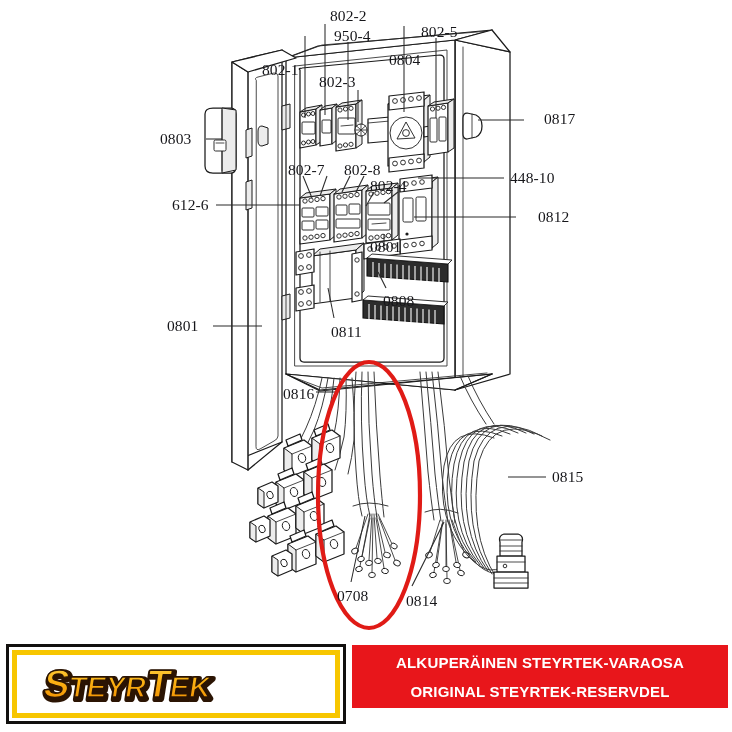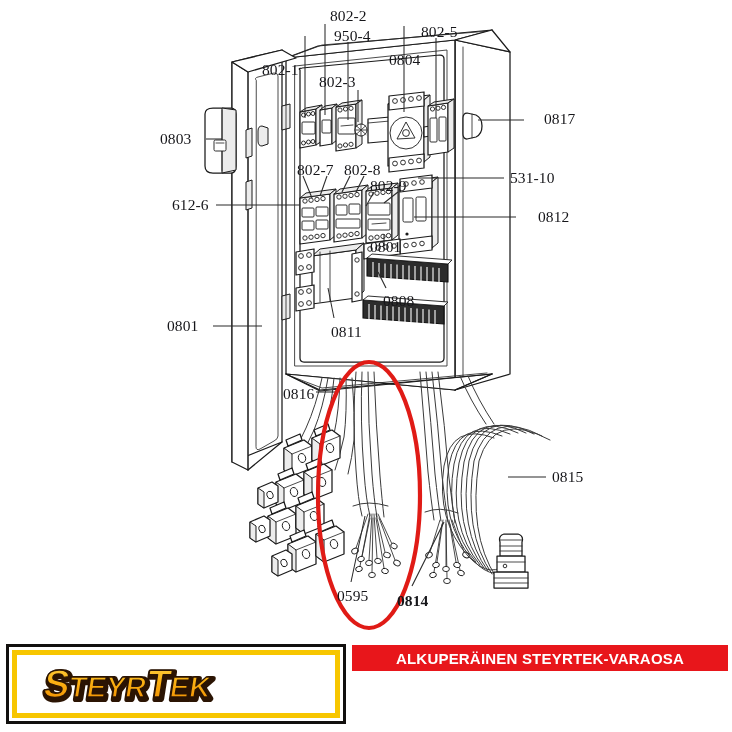--- a/index.html
+++ b/index.html
@@ -33,21 +33,21 @@
   }
   #logo-inner{
     position:absolute;left:3px;top:3px;right:3px;bottom:3px;
     border:5px solid #f7c600;
     background:#ffffff;
     box-sizing:border-box;
   }
   #logo-text{position:absolute;left:0;top:0;width:100%;height:100%;}
 
   .band{
-    position:absolute;left:352px;width:376px;height:26px;
+    position:absolute;left:352px;width:376px;height:34px;
     background:#e8161b;
     color:#ffffff;
     font-family:"Liberation Sans", sans-serif;
     font-size:15px;
     font-weight:700;
     letter-spacing:0.2px;
     display:flex;align-items:center;justify-content:center;
     box-sizing:border-box;
   }
   #band1{top:9px;}
@@ -598,32 +598,32 @@
   <div id="labels">
     <span class="lbl" style="left:262px;top:22px;margin-top:40px;">802-1</span>
     <span class="lbl" style="left:290px;top:8px;margin-left:40px;">802-2</span>
     <span class="lbl" style="left:334px;top:28px;">950-4</span>
     <span class="lbl" style="left:389px;top:12px;margin-top:40px;">0804</span>
     <span class="lbl" style="left:421px;top:24px;">802-5</span>
     <span class="lbl" style="left:319px;top:74px;">802-3</span>
     <span class="lbl" style="left:160px;top:131px;">0803</span>
     <span class="lbl" style="left:172px;top:197px;">612-6</span>
     <span class="lbl" style="left:167px;top:318px;">0801</span>
-    <span class="lbl" style="left:297px;top:162px;text-align:right;">802-7</span>
+    <span class="lbl" style="left:288px;top:162px;text-align:right;">802-7</span>
     <span class="lbl" style="left:344px;top:162px;">802-8</span>
-    <span class="lbl" style="left:370px;top:178px;">802-9</span>
+    <span class="lbl" style="left:370px;top:178px;">802-4</span>
     <span class="lbl" style="left:544px;top:111px;">0817</span>
-    <span class="lbl" style="left:510px;top:170px;">531-10</span>
+    <span class="lbl" style="left:510px;top:170px;">448-10</span>
     <span class="lbl" style="left:522px;top:209px;margin-left:16px;">0812</span>
     <span class="lbl" style="left:370px;top:239px;">0801</span>
     <span class="lbl" style="left:383px;top:293px;">0808</span>
     <span class="lbl" style="left:331px;top:324px;">0811</span>
     <span class="lbl" style="left:283px;top:386px;">0816</span>
-    <span class="lbl" style="left:337px;top:588px;">0595</span>
-    <span class="lbl" style="left:397px;top:593px;font-weight:bold;">0814</span>
+    <span class="lbl" style="left:337px;top:588px;">0708</span>
+    <span class="lbl" style="left:406px;top:593px;">0814</span>
     <span class="lbl" style="left:552px;top:469px;">0815</span>
   </div>
 
   <div id="footer">
 
     <div id="logo-box">
       <div id="logo-inner">
         <svg id="logo-text" viewBox="0 0 326 66" preserveAspectRatio="xMidYMid meet">
           <defs>
             <linearGradient id="gOrange" x1="0" y1="0" x2="0" y2="1">
@@ -637,15 +637,18 @@
             <text x="4" y="50" font-family="'Liberation Sans', sans-serif" font-weight="700" font-size="44" fill="#2b1403" stroke="#2b1403" stroke-width="7" stroke-linejoin="round">S<tspan font-size="33">TEYR</tspan><tspan font-size="44">T</tspan><tspan font-size="33">EK</tspan></text>
             <text x="2" y="48" font-family="'Liberation Sans', sans-serif" font-weight="700" font-size="44" fill="url(#gOrange)" stroke="#2b1403" stroke-width="1.6" stroke-linejoin="round">S<tspan font-size="33">TEYR</tspan><tspan font-size="44">T</tspan><tspan font-size="33">EK</tspan></text>
           </g>
         </svg>
       </div>
     </div>
 
     <div class="band" id="band1">
       <span>ALKUPERÄINEN STEYRTEK-VARAOSA</span>
     </div>
+    <div class="band" id="band2">
+      <span>ORIGINAL STEYRTEK-RESERVDEL</span>
+    </div>
   </div>
 
 </div>
 
 </body></html>

